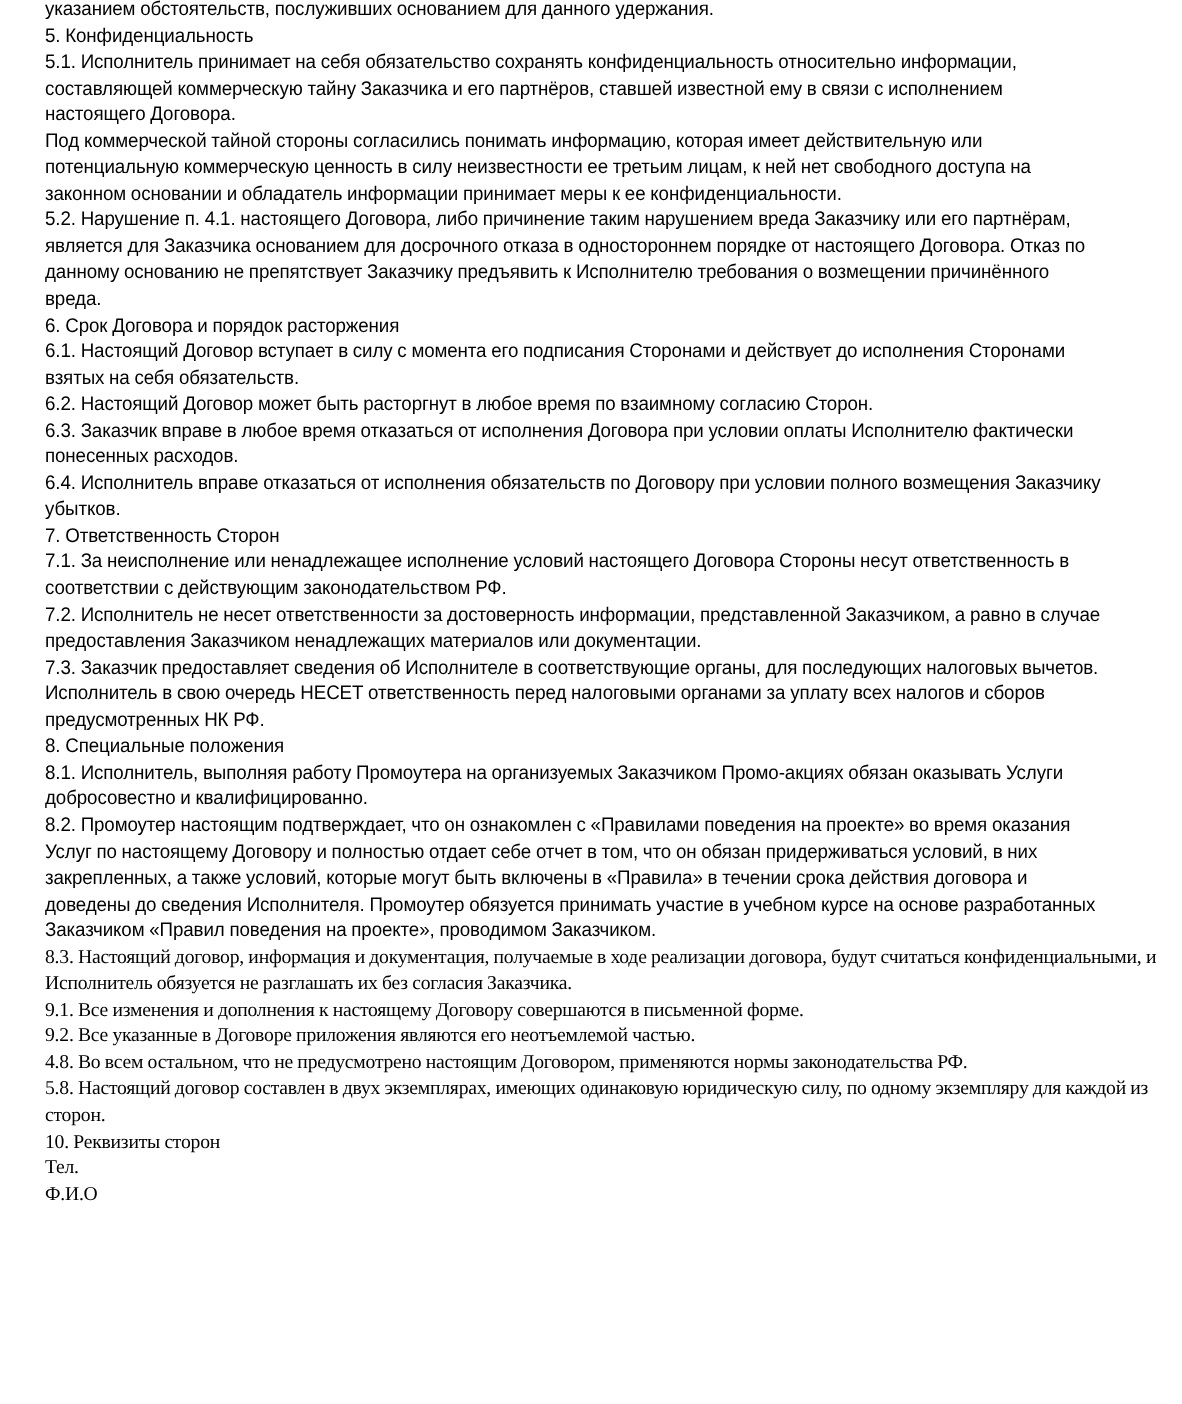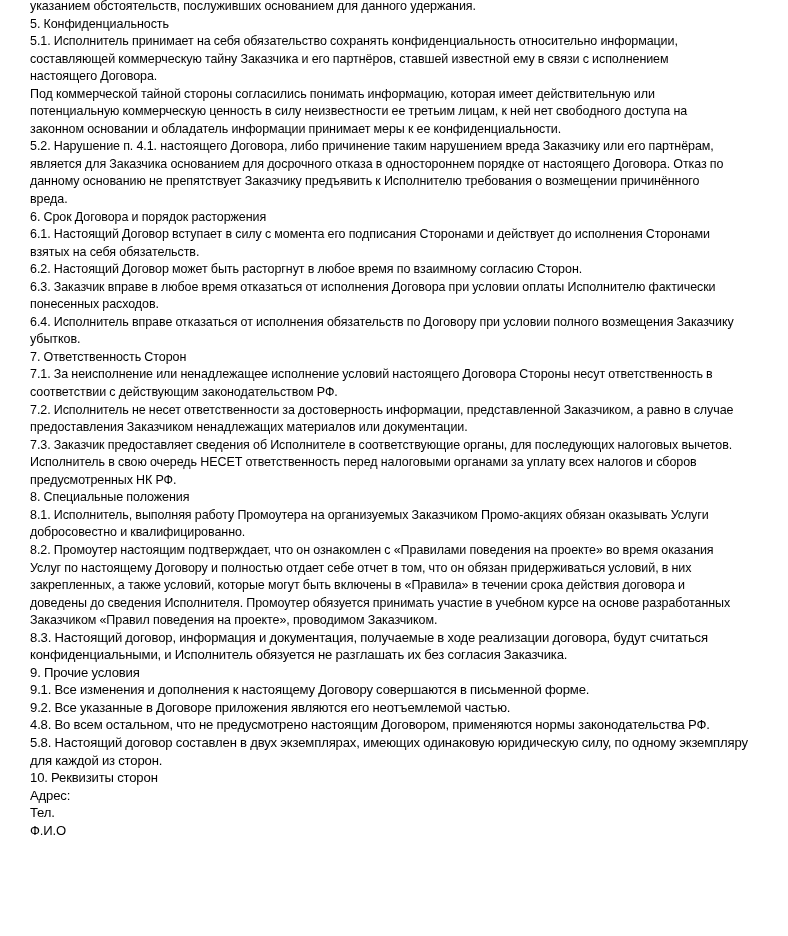--- a/index.html
+++ b/index.html
@@ -40,21 +40,21 @@
   
   .condensed {
     font-family: "Liberation Sans Narrow", "Liberation Sans", sans-serif;
     font-stretch: condensed;
     transform: scaleX(0.955);
     transform-origin: left center;
     letter-spacing: -0.08px;
   }
   
   .wide {
-    font-family: Liberation Sans, sans-serif;
+    font-family: Liberation Serif, serif;
     font-size: 12.35px;
     line-height: 17.55px;
     letter-spacing: -0.15px;
     word-spacing: 0.1px;
   }
 </style>
 </head>
 <body>
 
 <div id="doc">
@@ -70,23 +70,21 @@
       <p class="para condensed">6.3. Заказчик вправе в любое время отказаться от исполнения Договора при условии оплаты Исполнителю фактически понесенных расходов.</p>
       <p class="para condensed">6.4. Исполнитель вправе отказаться от исполнения обязательств по Договору при условии полного возмещения Заказчику убытков.</p>
       <p class="para condensed">7. Ответственность Сторон</p>
       <p class="para condensed">7.1. За неисполнение или ненадлежащее исполнение условий настоящего Договора Стороны несут ответственность в соответствии с действующим законодательством РФ.</p>
       <p class="para condensed">7.2. Исполнитель не несет ответственности за достоверность информации, представленной Заказчиком, а равно в случае предоставления Заказчиком ненадлежащих материалов или документации.</p>
       <p class="para condensed">7.3. Заказчик предоставляет сведения об Исполнителе в соответствующие органы, для последующих налоговых вычетов. Исполнитель в свою очередь НЕСЕТ ответственность перед налоговыми органами за уплату всех налогов и сборов предусмотренных НК РФ.</p>
       <p class="para condensed">8. Специальные положения</p>
       <p class="para condensed">8.1. Исполнитель, выполняя работу Промоутера на организуемых Заказчиком Промо-акциях обязан оказывать Услуги добросовестно и квалифицированно.</p>
       <p class="para condensed">8.2. Промоутер настоящим подтверждает, что он ознакомлен с «Правилами поведения на проекте» во время оказания Услуг по настоящему Договору и полностью отдает себе отчет в том, что он обязан придерживаться условий, в них закрепленных, а также условий, которые могут быть включены в «Правила» в течении срока действия договора и доведены до сведения Исполнителя. Промоутер обязуется принимать участие в учебном курсе на основе разработанных Заказчиком «Правил поведения на проекте», проводимом Заказчиком.</p>
       <p class="para wide">8.3. Настоящий договор, информация и документация, получаемые в ходе реализации договора, будут считаться конфиденциальными, и Исполнитель обязуется не разглашать их без согласия Заказчика.</p>
-      <p class="para wide">9. Прочие условия</p>
       <p class="para wide">9.1. Все изменения и дополнения к настоящему Договору совершаются в письменной форме.</p>
       <p class="para wide">9.2. Все указанные в Договоре приложения являются его неотъемлемой частью.</p>
       <p class="para wide">4.8. Во всем остальном, что не предусмотрено настоящим Договором, применяются нормы законодательства РФ.</p>
       <p class="para wide">5.8. Настоящий договор составлен в двух экземплярах, имеющих одинаковую юридическую силу, по одному экземпляру для каждой из сторон.</p>
       <p class="para wide">10. Реквизиты сторон</p>
-      <p class="para wide">Адрес:</p>
       <p class="para wide">Тел.</p>
       <p class="para wide">Ф.И.О</p>
     </div>
 </div>
 
 </body></html>

